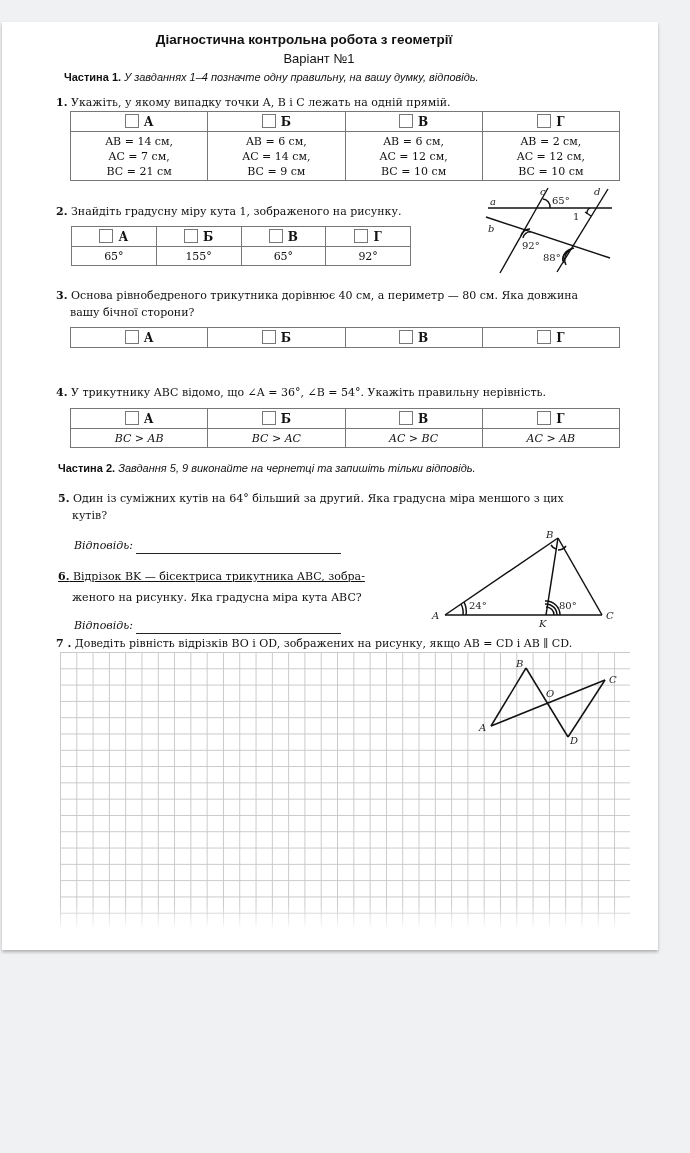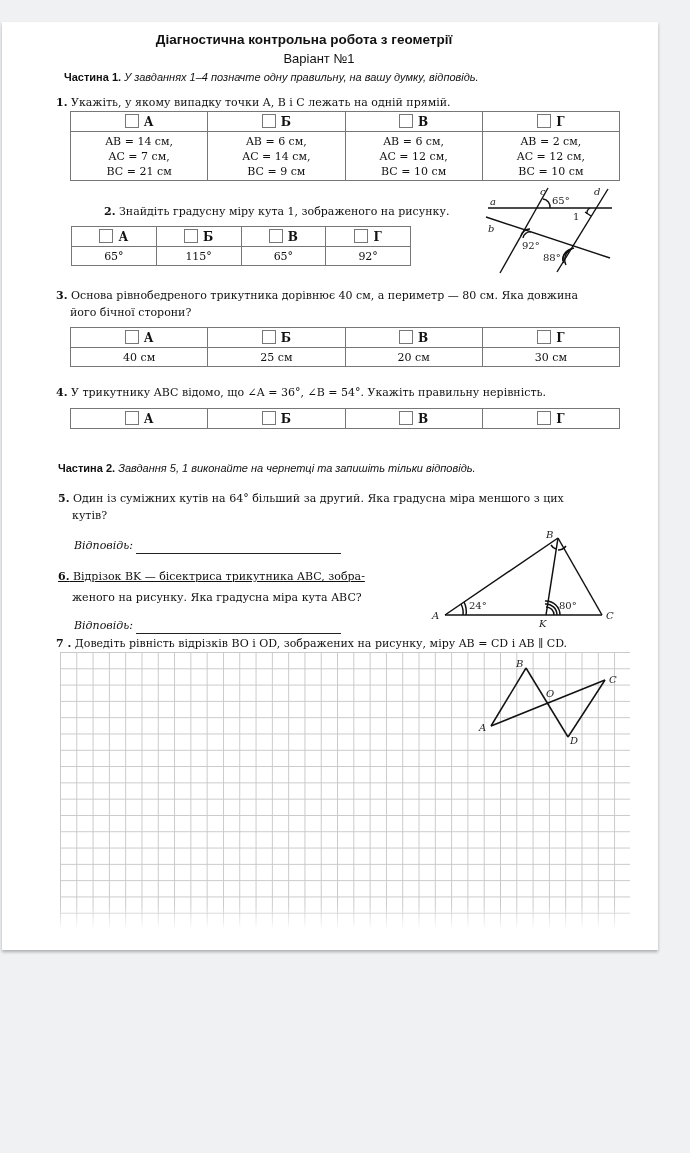--- a/index.html
+++ b/index.html
@@ -58,35 +58,35 @@
   </tr>
   <tr>
     <td style="height:48px;line-height:15px;"><span>AB = 14 см,</span><br><span>AC = 7 см,</span><br><span>BC = 21 см</span></td>
     <td style="line-height:15px;"><span>AB = 6 см,</span><br><span>AC = 14 см,</span><br><span>BC = 9 см</span></td>
     <td style="line-height:15px;"><span>AB = 6 см,</span><br><span>AC = 12 см,</span><br><span>BC = 10 см</span></td>
     <td style="line-height:15px;"><span>AB = 2 см,</span><br><span>AC = 12 см,</span><br><span>BC = 10 см</span></td>
   </tr>
 </tbody>
   </table>
 
-<div class="abs q" style="left:56px;top:203px;margin-left:48px;">
+<div class="abs q" style="left:56px;top:203px;">
   <span class="num">2.</span>
   <span>Знайдіть градусну міру кута 1, зображеного на рисунку.</span>
 </div>
 <table class="ans-table" style="left:71px;top:226px;width:340px;">
   <tbody>
       <tr class="hdr">
     <td style="width:25%"><span class="cbox"></span><span>А</span></td>
     <td style="width:25%"><span class="cbox"></span><span>Б</span></td>
     <td style="width:25%"><span class="cbox"></span><span>В</span></td>
     <td style="width:25%"><span class="cbox"></span><span>Г</span></td>
   </tr>
   <tr>
     <td style="height:18px;">65°</td>
-    <td>115°</td>
+    <td>155°</td>
     <td>65°</td>
     <td>92°</td>
   </tr>
 </tbody>
   </table>
 
 <svg class="abs" style="left:470px;top:183px;" width="150" height="95">
   <g stroke="#111" stroke-width="1.4" fill="none">
     <line x1="18" y1="25" x2="142" y2="25"></line>
     <line x1="16" y1="34" x2="140" y2="75"></line>
@@ -112,56 +112,56 @@
     <text x="103" y="37">1</text>
     <text x="52" y="66">92°</text>
     <text x="73" y="78">88°</text>
   </g>
 </svg>
 
 <div class="abs q" style="left:56px;top:287px;">
   <span class="num">3.</span>
   <span>Основа рівнобедреного трикутника дорівнює 40 см, а периметр — 80 см. Яка довжина</span>
 </div>
-<div class="abs q" style="left:70px;top:304px;">його бічної сторони?</div>
+<div class="abs q" style="left:70px;top:304px;">вашу бічної сторони?</div>
 <table class="ans-table" style="left:70px;top:327px;width:550px;">
   <tbody>
       <tr class="hdr">
     <td style="width:25%"><span class="cbox"></span><span>А</span></td>
     <td style="width:25%"><span class="cbox"></span><span>Б</span></td>
     <td style="width:25%"><span class="cbox"></span><span>В</span></td>
     <td style="width:25%"><span class="cbox"></span><span>Г</span></td>
-  </tr>
-  <tr>
-    <td style="height:18px;">40 см</td>
-    <td>25 см</td>
-    <td>20 см</td>
-    <td>30 см</td>
   </tr>
 </tbody>
   </table>
 
 <div class="abs q" style="left:56px;top:384px;">
   <span class="num">4.</span>
   <span>У трикутнику ABC відомо, що ∠A = 36°, ∠B = 54°. Укажіть правильну нерівність.</span>
 </div>
 <table class="ans-table" style="left:70px;top:408px;width:550px;">
   <tbody>
       <tr class="hdr">
     <td style="width:25%"><span class="cbox"></span><span>А</span></td>
     <td style="width:25%"><span class="cbox"></span><span>Б</span></td>
     <td style="width:25%"><span class="cbox"></span><span>В</span></td>
     <td style="width:25%"><span class="cbox"></span><span>Г</span></td>
   </tr>
+  <tr>
+    <td class="math" style="height:18px;">BC &gt; AB</td>
+    <td class="math">BC &gt; AC</td>
+    <td class="math">AC &gt; BC</td>
+    <td class="math">AC &gt; AB</td>
+  </tr>
 </tbody>
   </table>
 
 <div class="abs part" style="left:58px;top:462px;">
   <b>Частина 2.</b>
-  <i>Завдання 5, 1  виконайте на чернетці та запишіть тільки відповідь.</i>
+  <i>Завдання 5, 9  виконайте на чернетці та запишіть тільки відповідь.</i>
 </div>
 
 <div class="abs q" style="left:58px;top:490px;width:562px;">
   <span class="num">5.</span>
   <span>Один із суміжних кутів на 64° більший за другий. Яка градусна міра меншого з цих</span>
 </div>
 <div class="abs q" style="left:72px;top:507px;text-align:center;">кутів?</div>
 <div class="abs q" style="left:74px;top:537px;">
   <i>Відповідь:</i><span class="answer-line"></span>
 </div>
@@ -196,21 +196,21 @@
   <g font-size="10" font-style="italic" fill="#222">
     <text x="12" y="99">A</text>
     <text x="126" y="18">B</text>
     <text x="186" y="99">C</text>
     <text x="119" y="107">K</text>
   </g>
 </svg>
 
 <div class="abs q" style="left:56px;top:635px;">
   <span class="num">7 .</span>
-  <span>Доведіть рівність відрізків BO і OD, зображених на рисунку, міру AB = CD  і  AB ∥ CD.</span>
+  <span>Доведіть рівність відрізків BO і OD, зображених на рисунку, якщо AB = CD  і  AB ∥ CD.</span>
 </div>
 
 <div class="abs grid"></div>
 <div class="abs grid-fade"></div>
 
 <svg class="abs" style="left:470px;top:650px;" width="160" height="110">
   <g stroke="#111" stroke-width="1.5" fill="none">
     <line x1="21" y1="76" x2="56" y2="18"></line>
     <line x1="56" y1="18" x2="98" y2="87"></line>
     <line x1="98" y1="87" x2="135" y2="30"></line>

